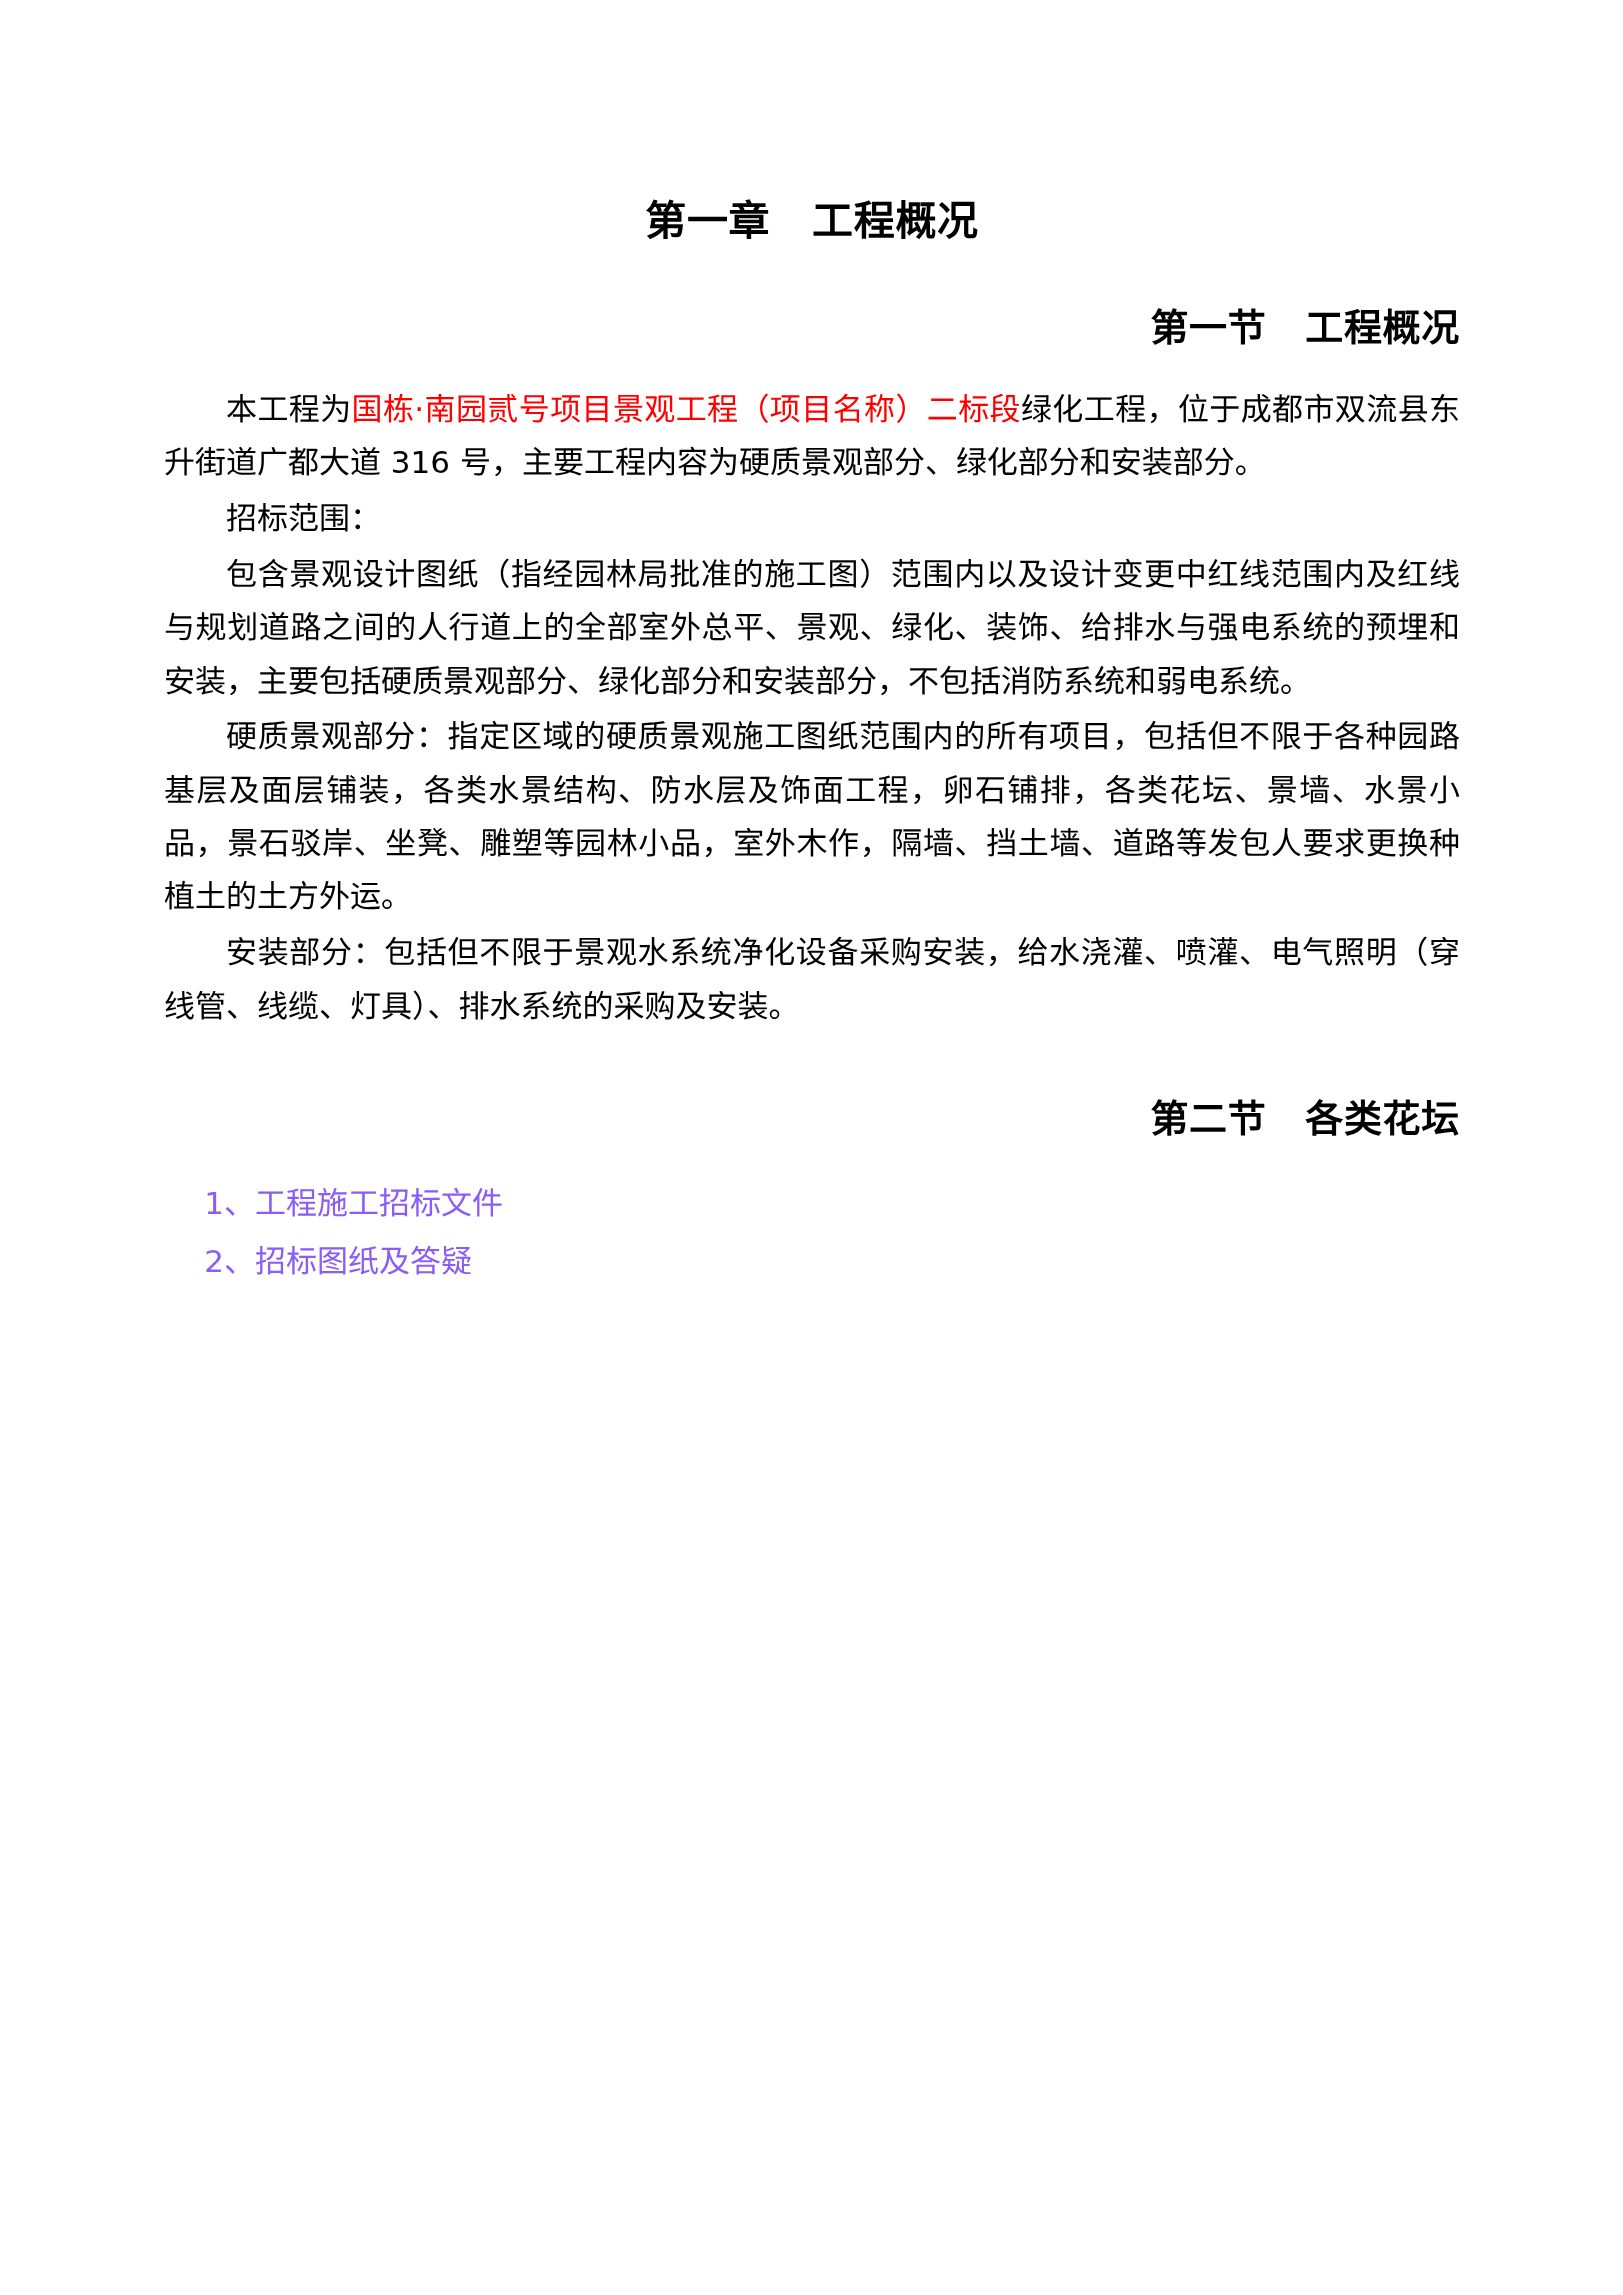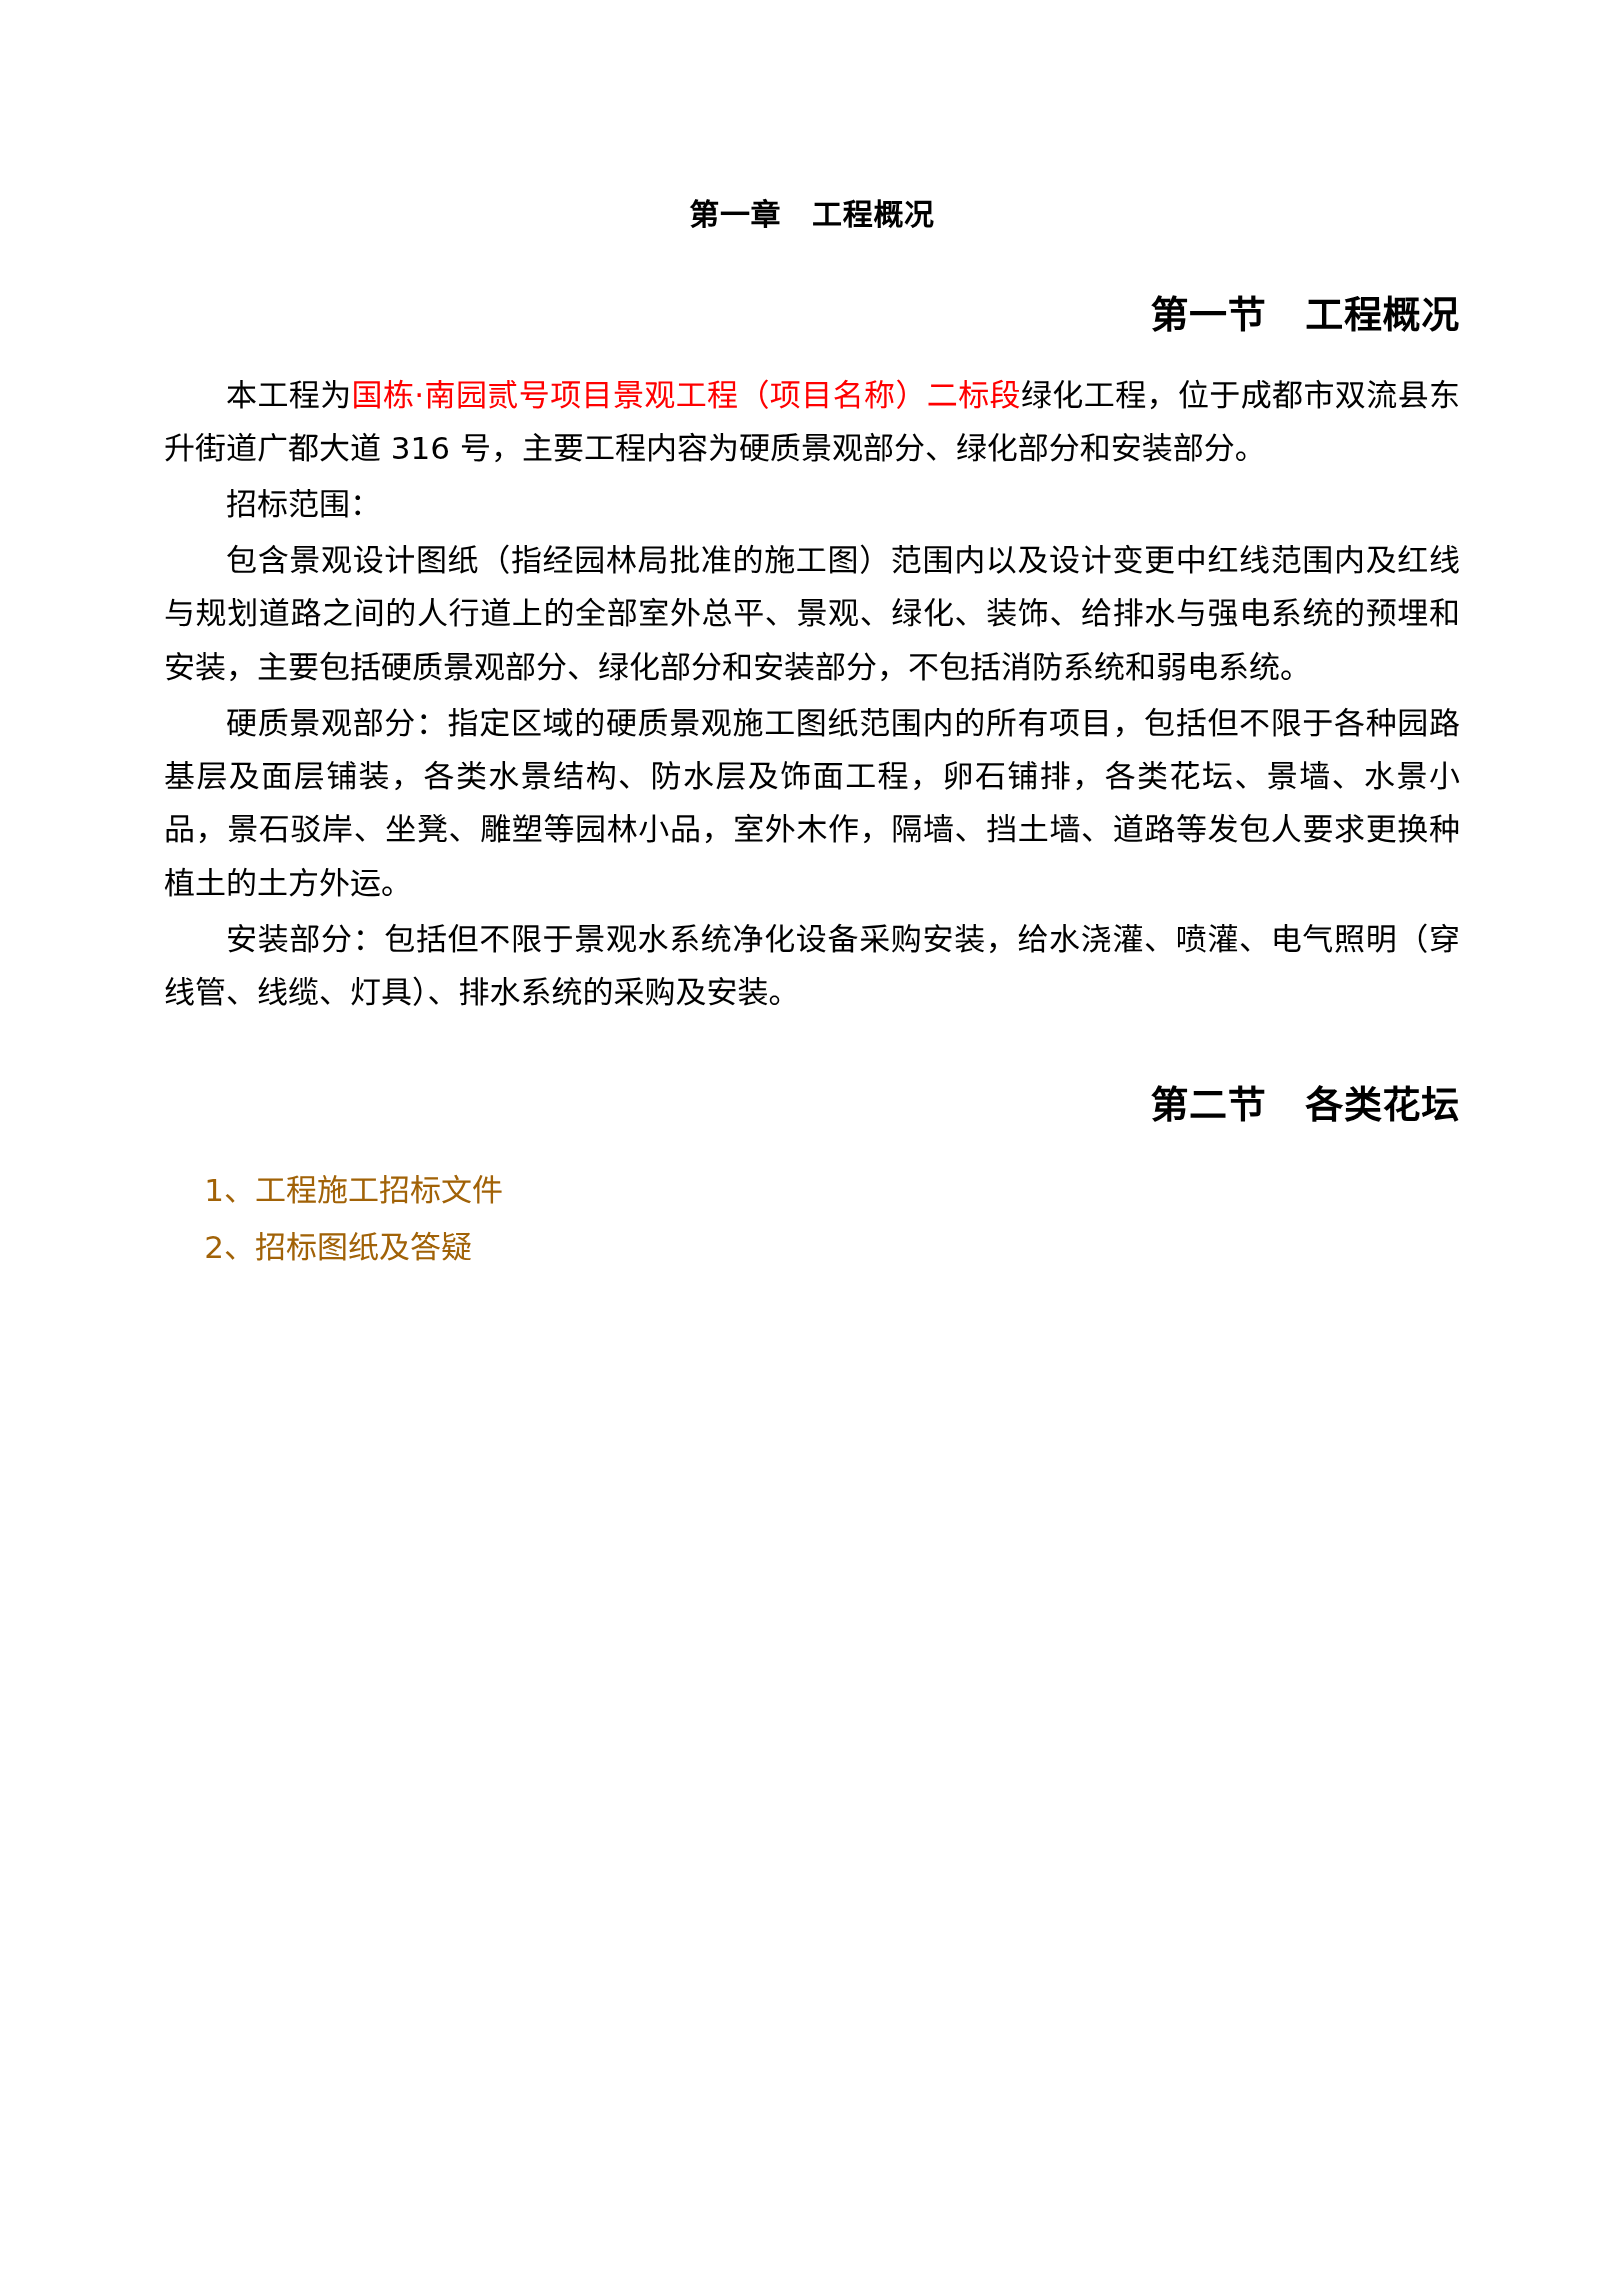--- a/index.html
+++ b/index.html
@@ -19,21 +19,21 @@
     box-sizing: border-box;
     padding: 196px 164px 131px 164px;
     overflow: hidden;
   }
   .doc-body {
     width: 1296px;
     margin: 0 auto;
   }
   .chapter-title {
     text-align: center;
-    font-size: 30px;
+    font-size: 41px;
     font-weight: bold;
     letter-spacing: 0.7px;
     line-height: 1.25;
     margin: 0 0 6.5px 0;
     color: #000000;
   }
   .section-title {
     text-align: right;
     font-size: 38px;
     font-weight: bold;
@@ -59,21 +59,21 @@
     color: #FF0000;
   }
   ul.ref-list {
     list-style: none;
     margin: 0;
     padding: 0;
   }
   ul.ref-list li {
     font-size: 31px;
     line-height: 1.72;
-    color: #a16207;
+    color: #8b5cf6;
     text-indent: 1.3em;
     margin: 0 0 3.9px 0;
   }
 </style>
 </head>
 <body>
 
 <div class="page">
   <div class="doc-body">
 

